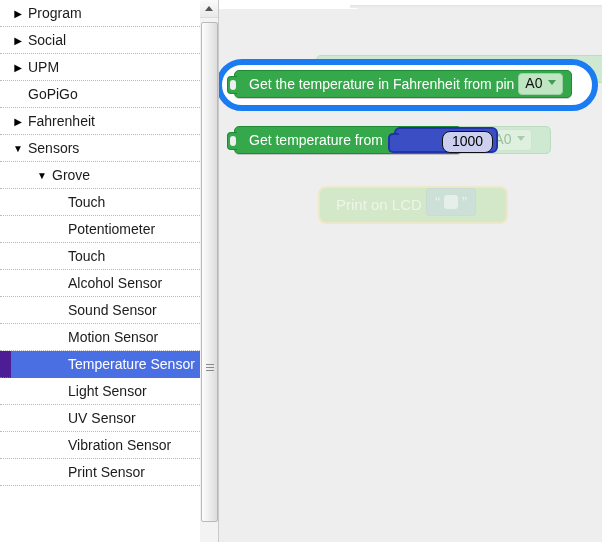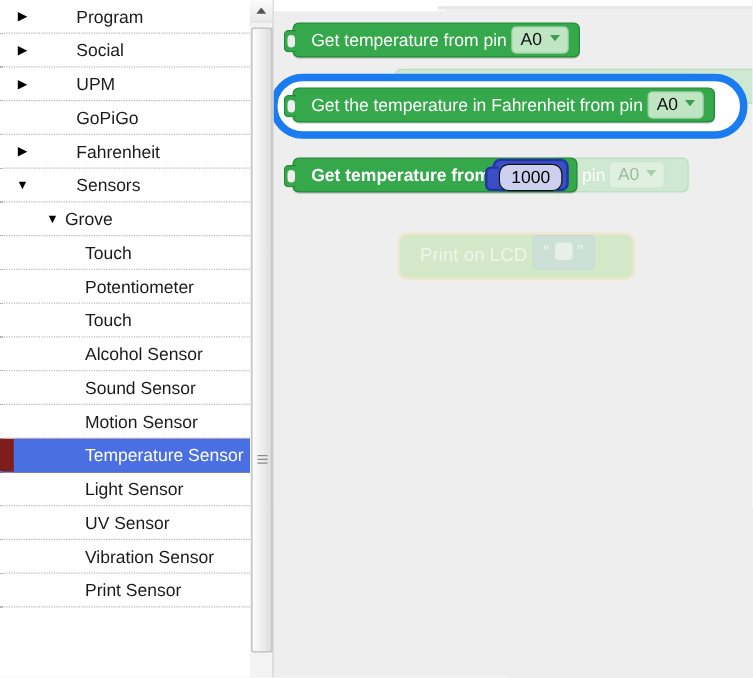--- a/index.html
+++ b/index.html
@@ -25,26 +25,26 @@
   }
   .tree-row .arrow{
     display:inline-block;width:12px;text-align:center;
     font-size:10px;line-height:27px;color:#000;
     position:absolute;
   }
   .tree-row .tlabel{
     position:absolute;line-height:27px;font-size:14px;
   }
   .tree-row.sel{
-    background:#7f1d1d;
+    background:#4c1d95;
   }
   .tree-row.sel .tlabel{color:#ffffff;}
   .tree-row.sel{border-bottom:1px dotted #4a6fe3;}
   .lvl0 .arrow{left:12px;}
-  .lvl0 .tlabel{left:28px;margin-left:33px;}
+  .lvl0 .tlabel{left:28px;}
   .lvl0.noarrow .tlabel{left:28px;}
   .lvl1 .arrow{left:36px;}
   .lvl1 .tlabel{left:52px;}
   .lvl2 .tlabel{left:68px;}
   .sel-band{
     position:absolute;left:11px;right:0;top:0;height:27px;background:#4a6fe3;
   }
 
   
   #scrollbar{
@@ -130,21 +130,21 @@
     height:26px;box-sizing:border-box;padding:2px 3px;
   }
   .numblk .plug2{
     position:absolute;left:-8px;top:4px;width:9px;height:16px;
     background:#3b4fc4;border:2px solid #2233a8;border-right:none;
     border-radius:5px 0 0 5px;
   }
   .numfield{
     background:#ccd0ee;border:1px solid #101010;border-radius:8px;
     color:#000;font-size:14px;line-height:18px;height:20px;
-    padding:0 9px;display:inline-block;text-align:center;
+    padding:0 9px;display:inline-block;text-align:center;margin-left:43px;
   }
 
   
   #ring{
     position:absolute;
     border:6px solid #1a7cf0;
     background:#ffffff;
     border-radius:26px;
     box-sizing:border-box;
   }
@@ -279,29 +279,26 @@
     <div class="ghost" style="left:222px;top:126px;width:110px;">
       <span>n pin</span><span class="gdd"><span>A0</span><span class="gcaret"></span></span>
     </div>
 
     <div class="ghost-lcd" style="left:99px;top:186px;width:190px;padding-left:16px;">
       <span>Print on LCD</span><span class="strfield"><span>“</span><span class="sq"></span><span>”</span></span>
     </div>
 
     <div id="ring" style="left:-3px;top:59px;width:382px;height:52px;"></div>
 
-    <div class="blk" style="left:15px;top:18px;">
-      <span class="plug"></span><span>Get temperature from pin</span><span class="dd"><span>A0</span><span class="caret"></span></span>
-    </div>
 
     <div class="blk" style="left:15px;top:70px;">
       <span class="plug"></span><span>Get the temperature in Fahrenheit from pin</span><span class="dd"><span>A0</span><span class="caret"></span></span>
     </div>
 
-    <div class="blk" style="left:15px;top:126px;width:228px;font-weight:bold;">
+    <div class="blk" style="left:15px;top:126px;width:228px;">
       <span class="plug"></span><span>Get temperature from</span>
     </div>
     <div class="numblk" style="left:175px;top:127px;">
       <span class="plug2"></span>
       <span class="numfield">1000</span>
     </div>
 
   </div>
 </div>
 

